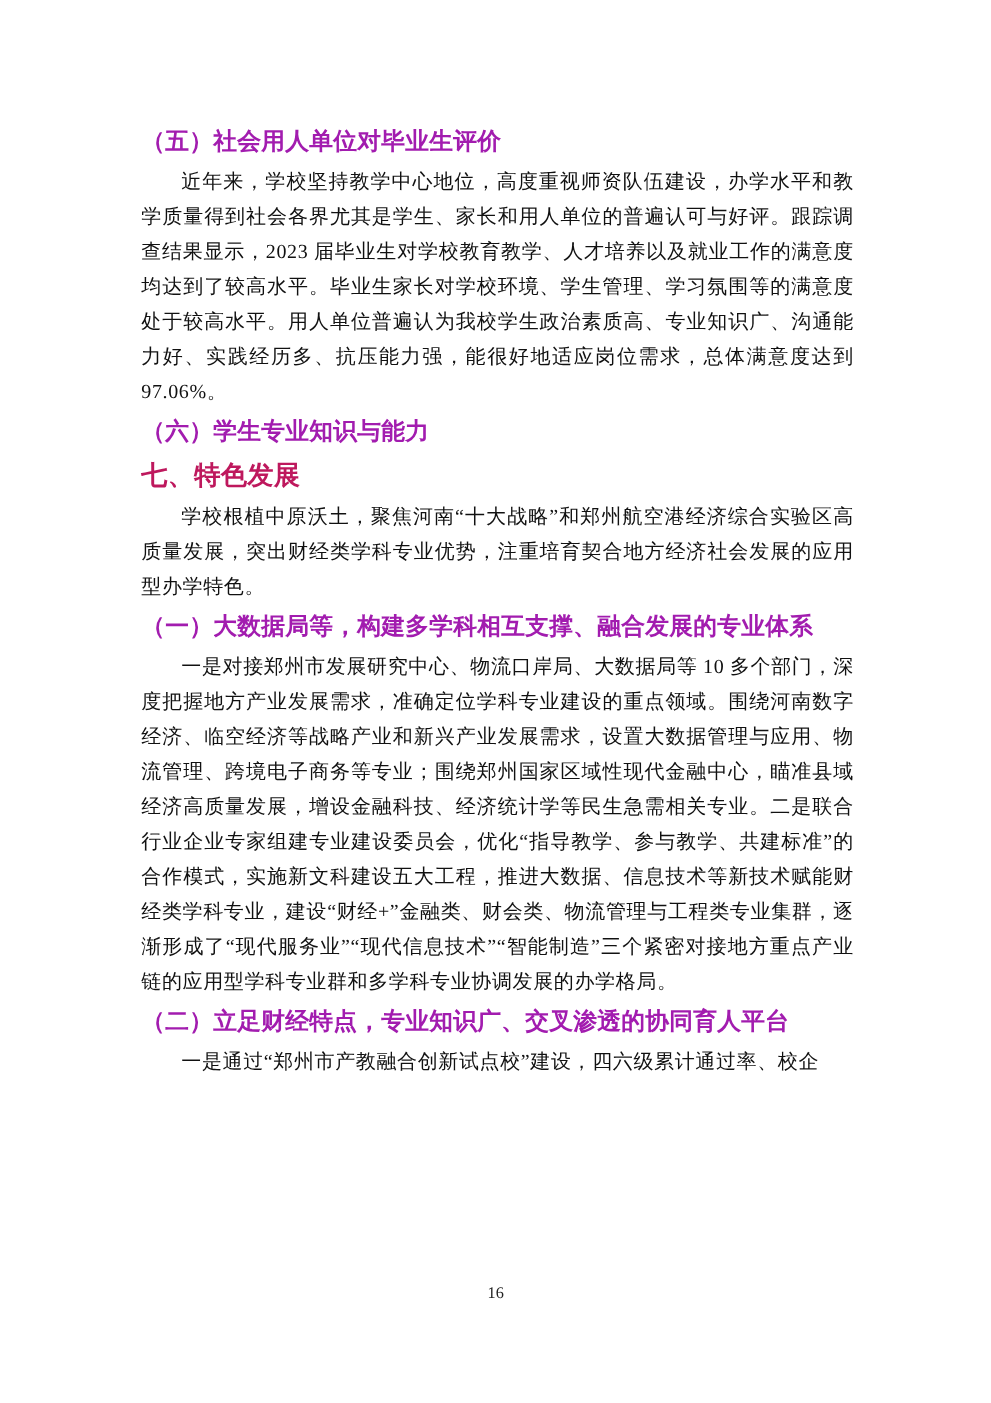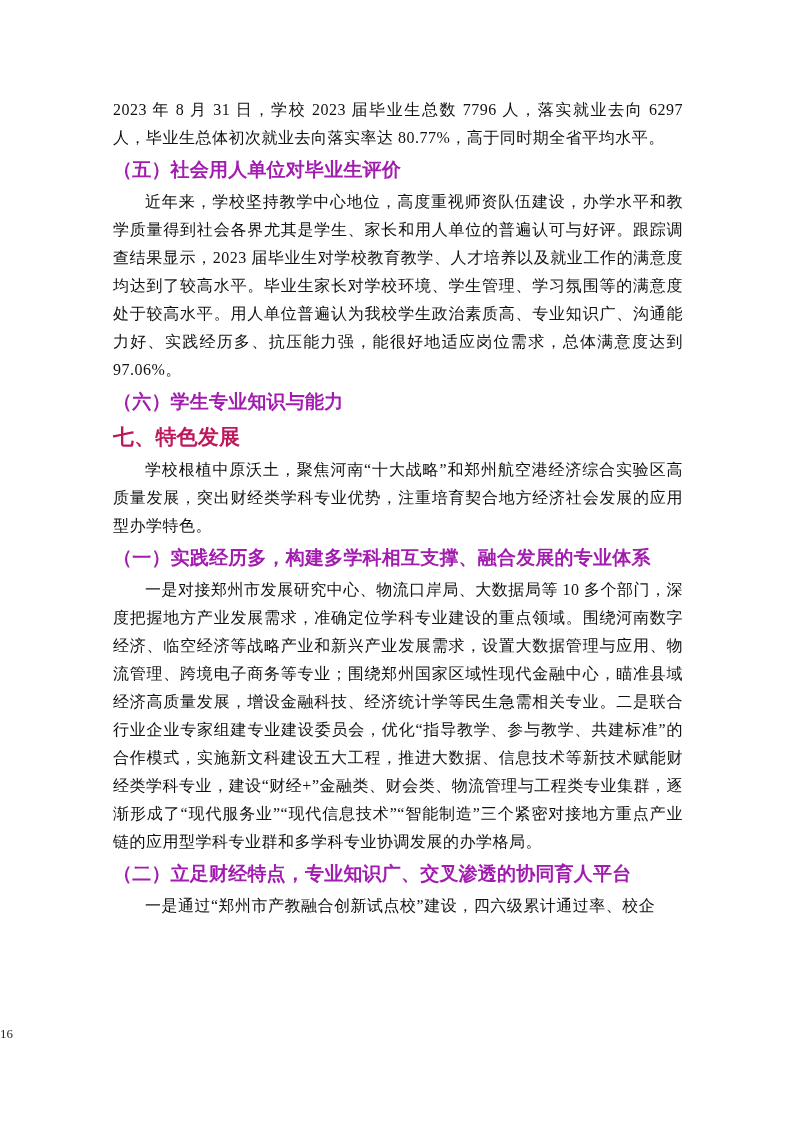--- a/index.html
+++ b/index.html
@@ -52,46 +52,46 @@
     font-size: 21px;
     line-height: 33px;
     color: #be185d;
     letter-spacing: 0.2px;
   }
   .page-number {
     position: absolute;
     top: 1026px;
     left: 0;
     width: 100%;
+    text-align: center;
     font-size: 13px;
     line-height: 16px;
     color: #222222;
     font-family: "Liberation Serif", "DejaVu Serif", serif;
   }
 </style>
 </head>
 <body>
 
 <div class="page">
   <div class="content">
 
-    <p class="body no-indent">2023 年 8 月 31 日，学校 2023 届毕业生总数 7796 人，落实就业去向 6297 人，毕业生总体初次就业去向落实率达 80.77%，高于同时期全省平均水平。</p>
 
     <h2 class="sec">（五）社会用人单位对毕业生评价</h2>
 
     <p class="body">近年来，学校坚持教学中心地位，高度重视师资队伍建设，办学水平和教学质量得到社会各界尤其是学生、家长和用人单位的普遍认可与好评。跟踪调查结果显示，2023 届毕业生对学校教育教学、人才培养以及就业工作的满意度均达到了较高水平。毕业生家长对学校环境、学生管理、学习氛围等的满意度处于较高水平。用人单位普遍认为我校学生政治素质高、专业知识广、沟通能力好、实践经历多、抗压能力强，能很好地适应岗位需求，总体满意度达到 97.06%。</p>
 
     <h2 class="sec">（六）学生专业知识与能力</h2>
 
 
     <h1 class="chap">七、特色发展</h1>
 
     <p class="body">学校根植中原沃土，聚焦河南“十大战略”和郑州航空港经济综合实验区高质量发展，突出财经类学科专业优势，注重培育契合地方经济社会发展的应用型办学特色。</p>
 
-    <h2 class="sec">（一）实践经历多，构建多学科相互支撑、融合发展的专业体系</h2>
+    <h2 class="sec">（一）大数据局等，构建多学科相互支撑、融合发展的专业体系</h2>
 
     <p class="body">一是对接郑州市发展研究中心、物流口岸局、大数据局等 10 多个部门，深度把握地方产业发展需求，准确定位学科专业建设的重点领域。围绕河南数字经济、临空经济等战略产业和新兴产业发展需求，设置大数据管理与应用、物流管理、跨境电子商务等专业；围绕郑州国家区域性现代金融中心，瞄准县域经济高质量发展，增设金融科技、经济统计学等民生急需相关专业。二是联合行业企业专家组建专业建设委员会，优化“指导教学、参与教学、共建标准”的合作模式，实施新文科建设五大工程，推进大数据、信息技术等新技术赋能财经类学科专业，建设“财经+”金融类、财会类、物流管理与工程类专业集群，逐渐形成了“现代服务业”“现代信息技术”“智能制造”三个紧密对接地方重点产业链的应用型学科专业群和多学科专业协调发展的办学格局。</p>
 
     <h2 class="sec">（二）立足财经特点，专业知识广、交叉渗透的协同育人平台</h2>
 
     <p class="body">一是通过“郑州市产教融合创新试点校”建设，四六级累计通过率、校企</p>
 
   </div>
 
   <div class="page-number">16</div>

